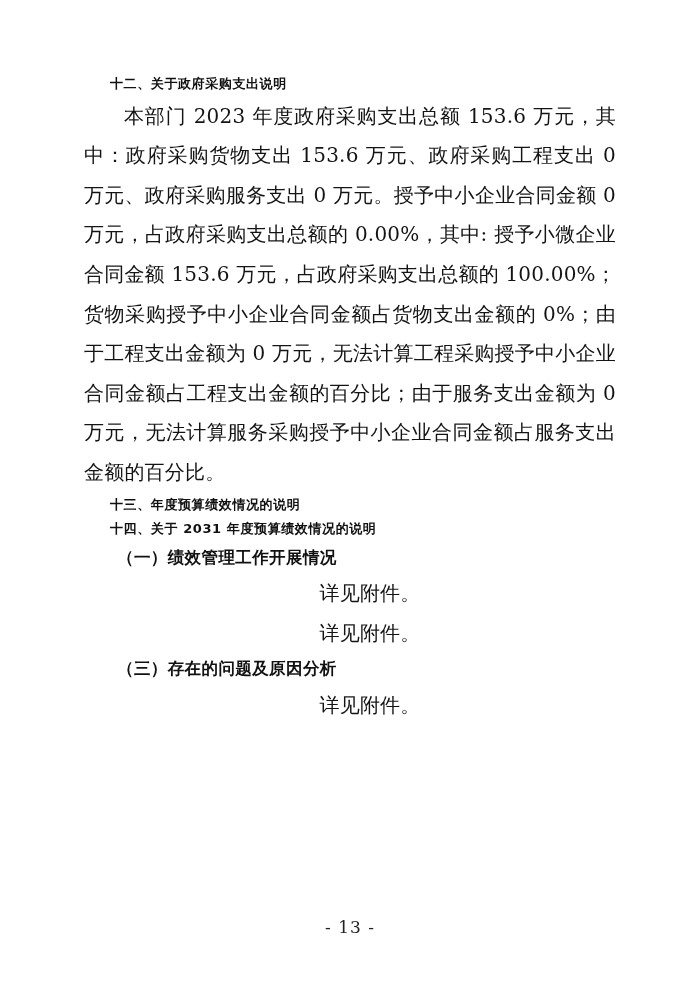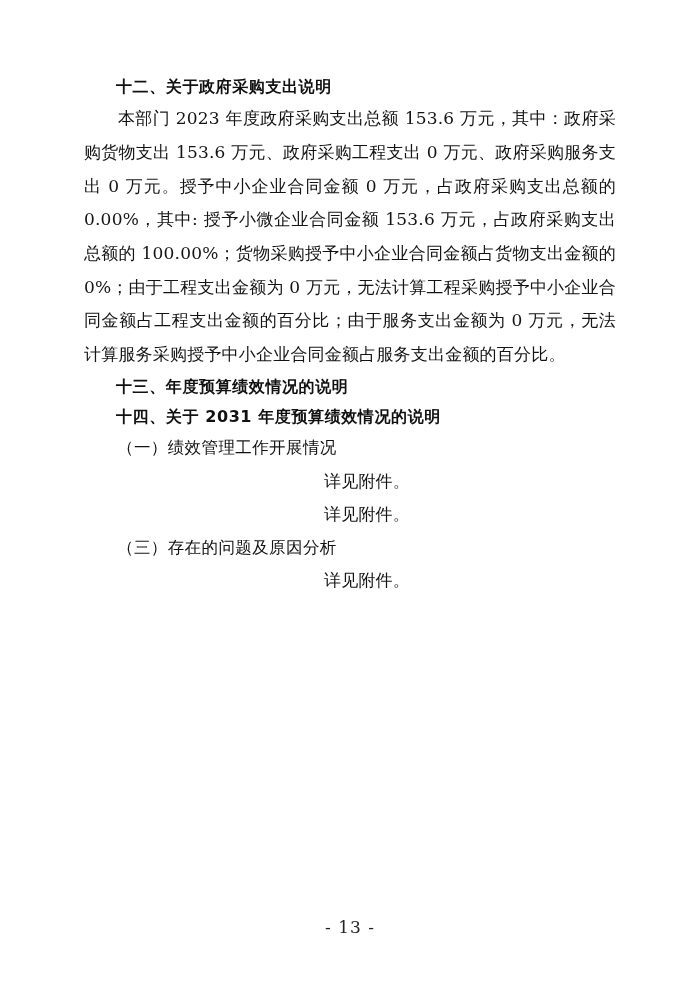--- a/index.html
+++ b/index.html
@@ -22,46 +22,46 @@
     width: 700px;
     height: 989px;
     box-sizing: border-box;
     padding: 72px 84px 40px 84px;
     background: #ffffff;
   }
   .doc-body {
     width: 100%;
   }
   h2.section-heading {
-    font-size: 16px;
+    font-size: 13px;
     font-weight: bold;
     margin: 0;
     padding: 0;
     line-height: 1.9;
     letter-spacing: 0.6px;
     color: #111111;
     text-indent: 2em;
     font-family: "DejaVu Sans", "Liberation Sans", sans-serif;
   }
   .heading-gap-top {
     margin-top: 16px;
   }
   h3.sub-heading {
     font-size: 16.5px;
-    font-weight: normal;
+    font-weight: bold;
     margin: 0;
     padding: 0;
     line-height: 1.95;
     letter-spacing: 0.4px;
     color: #111111;
     text-indent: 2em;
     font-family: "DejaVu Sans", "Liberation Sans", sans-serif;
   }
   p.para {
-    font-size: 17px;
+    font-size: 20px;
     line-height: 1.98;
     margin: 0;
     padding: 0;
     text-indent: 2em;
     text-align: justify;
     text-justify: inter-ideograph;
     letter-spacing: 0.2px;
     color: #141414;
   }
   p.para-short {

